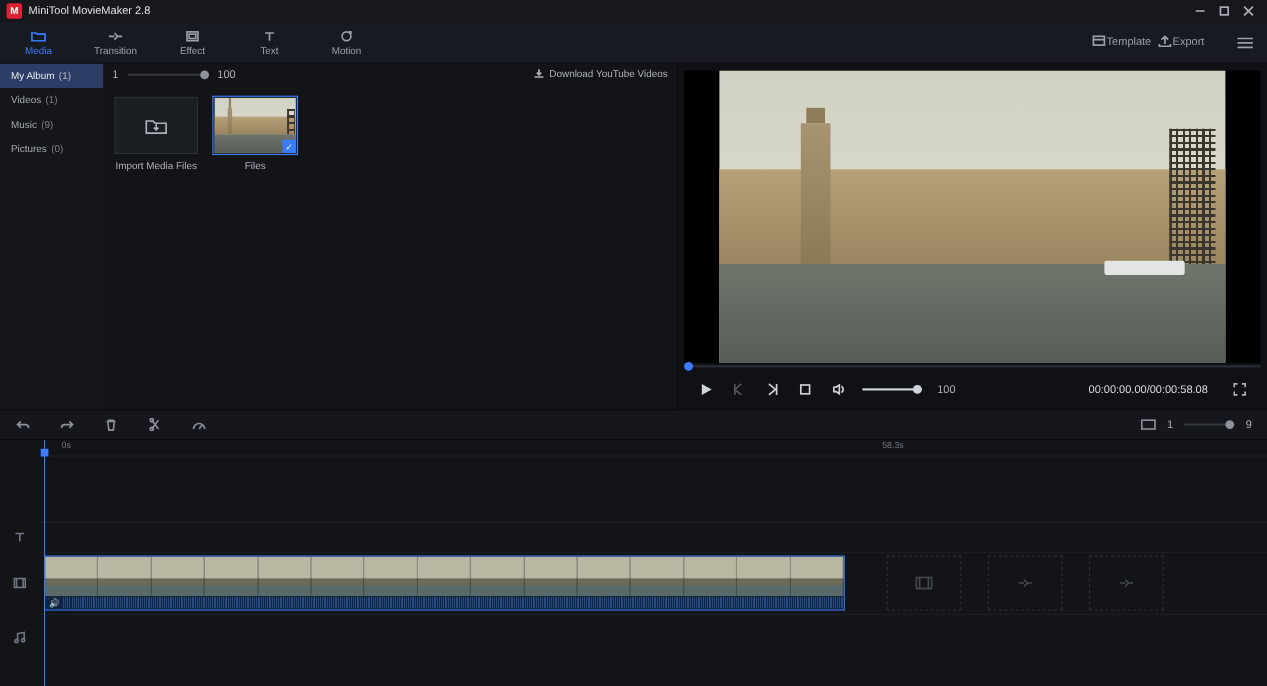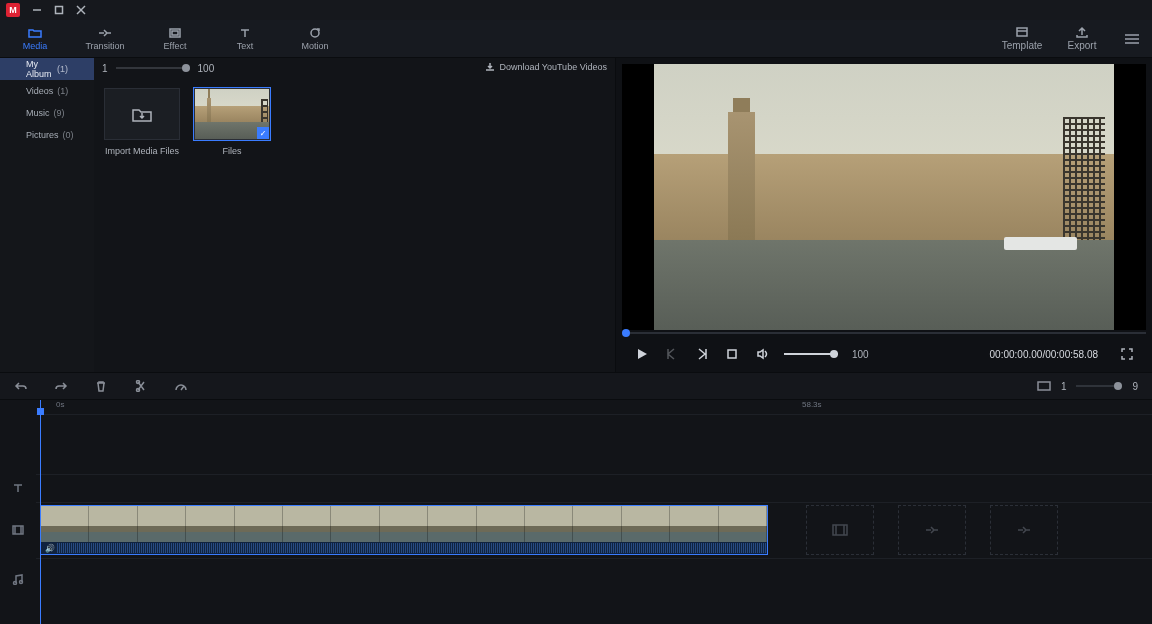--- a/index.html
+++ b/index.html
@@ -11,29 +11,29 @@
 .titlebar .title { color: #dfe2e7; font-size: 10px; flex: 1; }
 .titlebar .win-btn { width: 22px; height: 18px; display: flex; align-items:center; justify-content:center; color:#aeb3bb; cursor:pointer;}
 
 
 .toolbar { height: 38px; background: #171a20; display: flex; align-items: center; border-bottom: 1px solid #0a0c0f; }
 .tool-tab { width: 70px; height: 38px; display: flex; flex-direction: column; align-items: center; justify-content: center; gap: 1px; cursor:pointer; color:#9ba1ab;}
 .tool-tab.active { color: #3a7cff; }
 .tool-tab .ico { width:14px;height:14px;display:flex;align-items:center;justify-content:center;}
 .tool-tab .lbl { font-size: 9px; }
 .toolbar .spacer { flex: 1; }
-.tool-right { width: 60px; height:38px; display:flex;flex-direction:column;align-items:center;justify-content:center;gap:0;cursor:pointer;color:#9ba1ab;}
+.tool-right { width: 60px; height:38px; display:flex;flex-direction:row;align-items:center;gap:0;cursor:pointer;color:#9ba1ab;}
 .hamburger { width:40px;display:flex;align-items:center;justify-content:center;cursor:pointer;color:#9ba1ab;}
 
 
 .main { height: 314px; display: flex; }
 
 
 .lib-side { width: 94px; background: #14161a; }
-.lib-item { height: 22px; display:flex;align-items:center;padding:0 26px;font-size:9px;cursor:pointer;color:#a6acb5;}
+.lib-item { height: 22px; display:flex;align-items:center;padding:0 10px;font-size:9px;cursor:pointer;color:#a6acb5;}
 .lib-item.active { background: #2d3e66; color:#e6eaf2;}
 .lib-item .cnt{margin-left:4px;opacity:.7;}
 
 
 .lib-content { flex: 1; background: #121418; border-right: 1px solid #0a0c0f; }
 .lib-top { height: 20px; display:flex;align-items:center;padding:0 8px;gap:8px;}
 .lib-top .zoom-track{width:74px;height:2px;background:#33363c;position:relative;}
 .lib-top .zoom-thumb{position:absolute;right:0;top:-3px;width:8px;height:8px;border-radius:50%;background:#8d929b;}
 .lib-top .dl{margin-left:auto;display:flex;align-items:flex-start;gap:4px;font-size:9px;cursor:pointer;}
 .lib-items { display:flex;gap:14px;padding:10px;}
@@ -99,20 +99,21 @@
 .river{position:absolute;bottom:0;left:0;right:0;height:34%;background:linear-gradient(#6f756b,#585e57);}
 .boat{position:absolute;bottom:30%;right:8%;width:16%;height:5%;background:#e4e6e4;border-radius:2px;}
 .scaff{position:absolute;bottom:34%;right:2%;width:9%;height:46%;background:repeating-linear-gradient(#3a362e 0 2px,transparent 2px 6px),repeating-linear-gradient(90deg,#3a362e 0 2px,transparent 2px 6px);}
 .thumb-scene{position:absolute;inset:0;}
 </style>
 </head>
 <body>
 
 <div class="titlebar">
   <div class="logo">M</div>
+  <div class="title">MiniTool MovieMaker 2.8</div>
   <div class="win-btn">
       <svg width="10" height="10">
         <line x1="1" y1="5" x2="9" y2="5"></line>
       </svg>
     </div>
   <div class="win-btn">
       <svg width="10" height="10">
         <rect x="1.5" y="1.5" width="7" height="7"></rect>
       </svg>
     </div>

